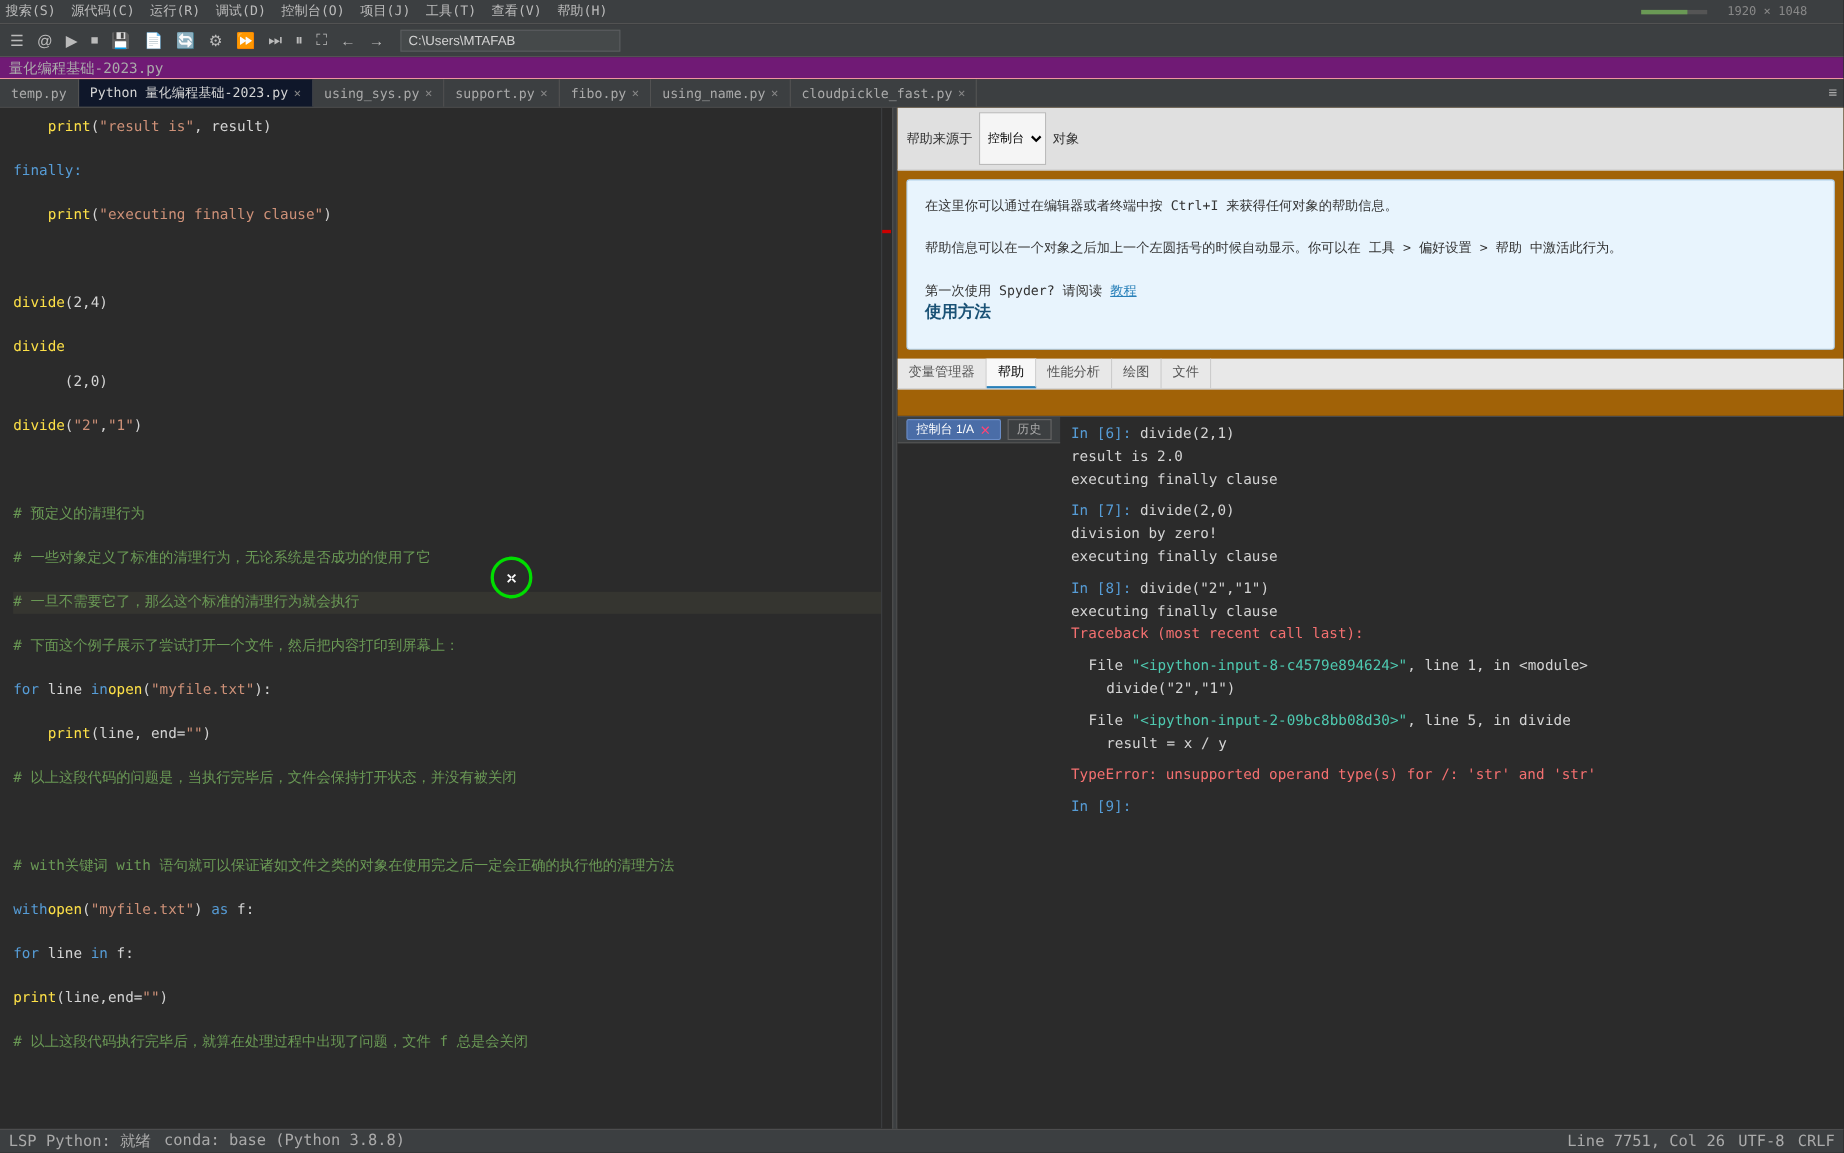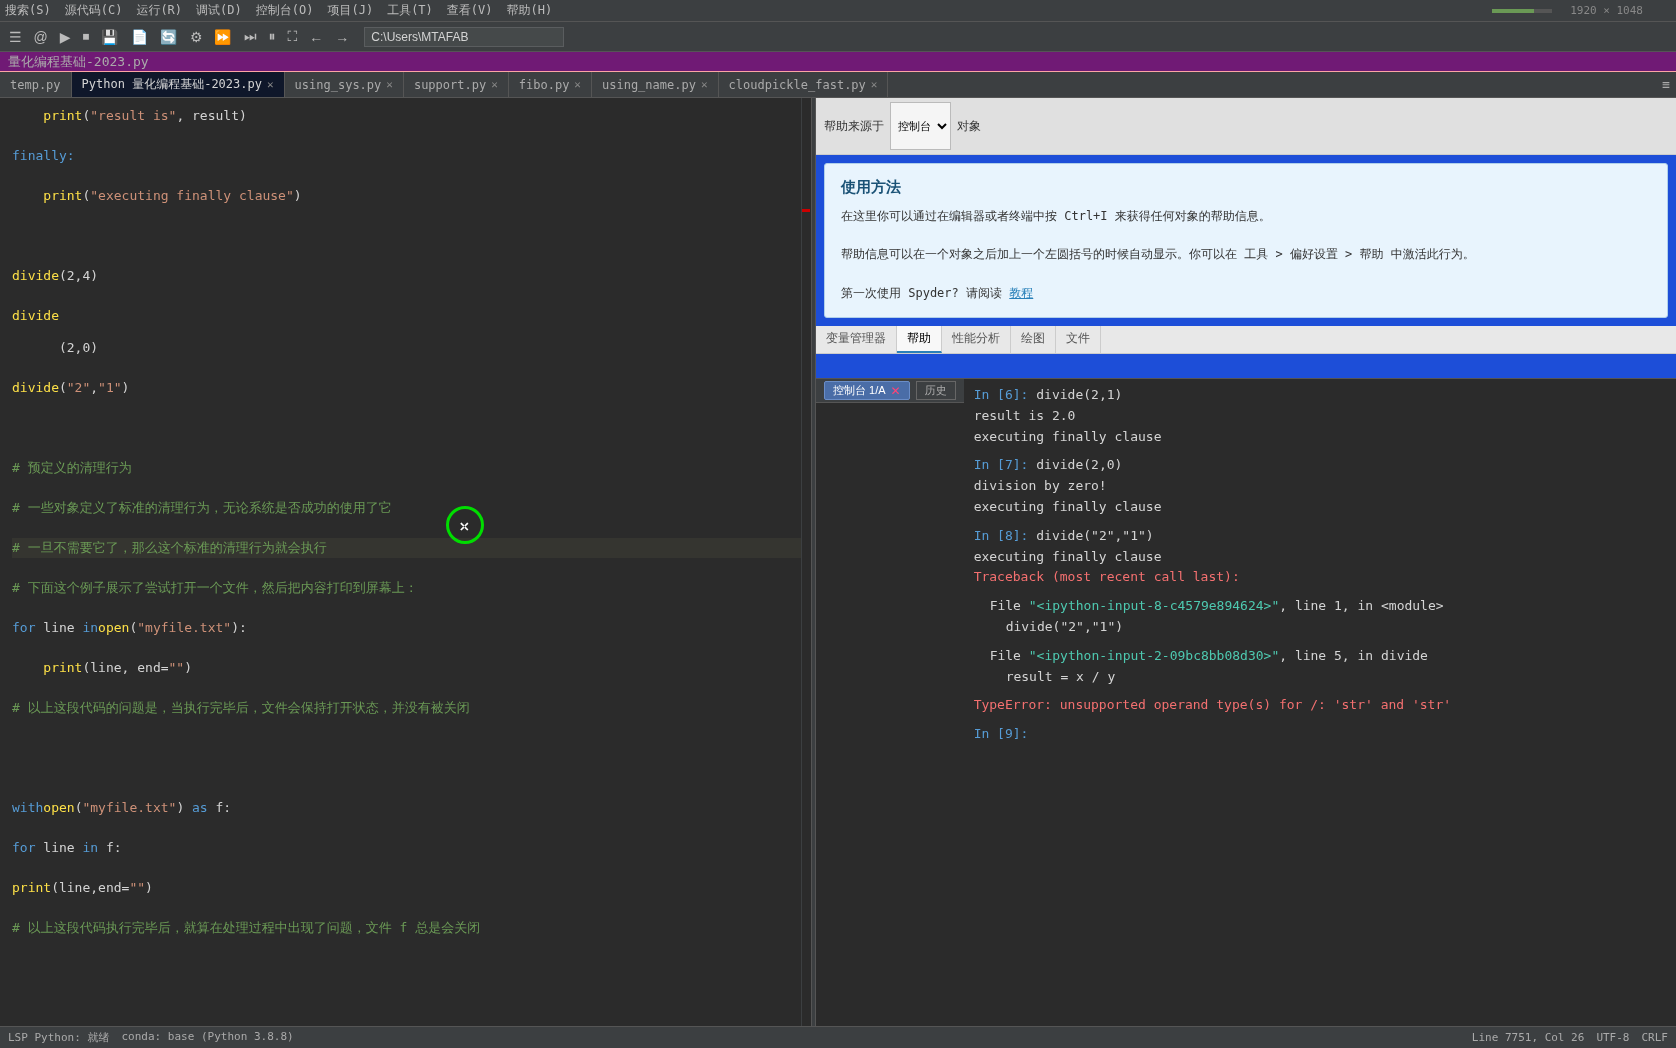--- a/index.html
+++ b/index.html
@@ -38,21 +38,21 @@
     .fn { color: #fde047; }
     .str { color: #ce9178; }
 
     
     #divider-v { width: 5px; background: #3c3f41; cursor: col-resize; border-left: 1px solid #555; border-right: 1px solid #555; }
 
     
     #right-panel { width: 860px; display: flex; flex-direction: column; background: #2b2b2b; }
 
     
-    #help-panel { background: #1d4ed8; flex: 0 0 280px; position: relative; padding: 0; }
+    #help-panel { background: #a16207; flex: 0 0 280px; position: relative; padding: 0; }
     #help-top { display: flex; align-items: center; background: #e0e0e0; padding: 4px 8px; font-size: 12px; color: #333; border-bottom: 1px solid #ccc; gap: 6px; }
     #help-source-select { font-size: 11px; border: 1px solid #bbb; background: #f5f5f5; padding: 16px 3px; }
     #help-card { background: #e8f4fd; border: 1px solid #b0d0ea; padding: 14px 16px; margin: 8px; border-radius: 3px; }
     #help-card-title { font-size: 15px; font-weight: bold; color: #1a5276; margin-bottom: 10px; }
     #help-card-body { font-size: 12px; color: #333; line-height: 1.6; }
     #help-card-body a { color: #2980b9; text-decoration: underline; cursor: pointer; }
     #help-tabs { display: flex; border-bottom: 1px solid #ccc; background: #e8e8e8; }
     .help-tab { padding: 4px 10px; font-size: 12px; color: #555; cursor: pointer; border-right: 1px solid #ccc; }
     .help-tab.active { background: #f8f8f8; color: #000; border-bottom: 2px solid #2980b9; }
 
@@ -64,21 +64,21 @@
     #console-close { color: #f47; font-size: 12px; cursor: pointer; margin-left: 2px; }
     #console-content { flex: 1; overflow-y: auto; padding: 6px 10px; font-family: 'Consolas', monospace; font-size: 13px; line-height: 1.6; color: #d4d4d4; background: #2b2b2b; }
     .console-in { color: #d4d4d4; }
     .console-prompt { color: #569cd6; }
     .console-out { color: #d4d4d4; }
     .console-error { color: #f47070; }
     .console-link { color: #4ec9b0; }
     .console-divider { height: 8px; }
 
     
-    #statusbar { height: 22px; background: #3c3f41; display: flex; align-items: center; justify-content: space-between; padding: 0 8px; font-size: 11px; color: #aaa; border-top: 1px solid #555; }
+    #statusbar { height: 22px; background: #3c3f41; display: flex; align-items: center; justify-content: space-between; padding: 0 8px; font-size: 14px; color: #aaa; border-top: 1px solid #555; }
     #statusbar-left { display: flex; gap: 12px; }
     #statusbar-right { display: flex; gap: 12px; }
 
     
     ::-webkit-scrollbar { width: 8px; height: 8px; }
     ::-webkit-scrollbar-track { background: #2b2b2b; }
     ::-webkit-scrollbar-thumb { background: #555; border-radius: 2px; }
 
     
     .cursor-overlay { position: absolute; top: 44%; left: 55%; width: 40px; height: 40px; border: 3px solid #00cc00; border-radius: 50%; display: flex; align-items: center; justify-content: center; pointer-events: none; z-index: 100; }
@@ -191,20 +191,21 @@
         <div class="code-line comment"># 下面这个例子展示了尝试打开一个文件，然后把内容打印到屏幕上：</div>
         <div class="code-line">&nbsp;</div>
         <div class="code-line"><span class="kw">for</span> line <span class="kw">in</span> <span class="fn">open</span>(<span class="str">"myfile.txt"</span>):</div>
         <div class="code-line">&nbsp;</div>
         <div class="code-line"><span style="color:#d4d4d4;">    </span><span class="fn">print</span>(line, end=<span class="str">""</span>)</div>
         <div class="code-line">&nbsp;</div>
         <div class="code-line comment"># 以上这段代码的问题是，当执行完毕后，文件会保持打开状态，并没有被关闭</div>
         <div class="code-line">&nbsp;</div>
         <div class="code-line">&nbsp;</div>
         <div class="code-line">&nbsp;</div>
+        <div class="code-line comment"># with关键词 with 语句就可以保证诸如文件之类的对象在使用完之后一定会正确的执行他的清理方法</div>
         <div class="code-line">&nbsp;</div>
         <div class="code-line"><span class="kw">with</span> <span class="fn">open</span>(<span class="str">"myfile.txt"</span>) <span class="kw">as</span> f:</div>
         <div class="code-line">&nbsp;</div>
         <div class="code-line">    <span class="kw">for</span> line <span class="kw">in</span> f:</div>
         <div class="code-line">&nbsp;</div>
         <div class="code-line">        <span class="fn">print</span>(line,end=<span class="str">""</span>)</div>
         <div class="code-line">&nbsp;</div>
         <div class="code-line comment"># 以上这段代码执行完毕后，就算在处理过程中出现了问题，文件 f 总是会关闭</div>
       </div>
 
@@ -225,31 +226,31 @@
     <div id="help-panel">
       <div id="help-top">
         <span>帮助来源于</span>
         <select id="help-source-select">
           <option>控制台</option>
         </select>
         <span>对象</span>
       </div>
 
       <div id="help-card">
-        <div id="help-card-title">使用方法</div>
         <div id="help-card-body">
           <p>在这里你可以通过在编辑器或者终端中按 Ctrl+I 来获得任何对象的帮助信息。</p>
           <br>
           <p>帮助信息可以在一个对象之后加上一个左圆括号的时候自动显示。你可以在 工具 &gt; 偏好设置 &gt; 帮助 中激活此行为。</p>
           <br>
           <p>
             <span>第一次使用 Spyder? 请阅读</span>
             <a>教程</a>
           </p>
         </div>
+        <div id="help-card-title">使用方法</div>
       </div>
 
       <div id="help-tabs">
         <div class="help-tab">变量管理器</div>
         <div class="help-tab active">帮助</div>
         <div class="help-tab">性能分析</div>
         <div class="help-tab">绘图</div>
         <div class="help-tab">文件</div>
       </div>
     </div>

